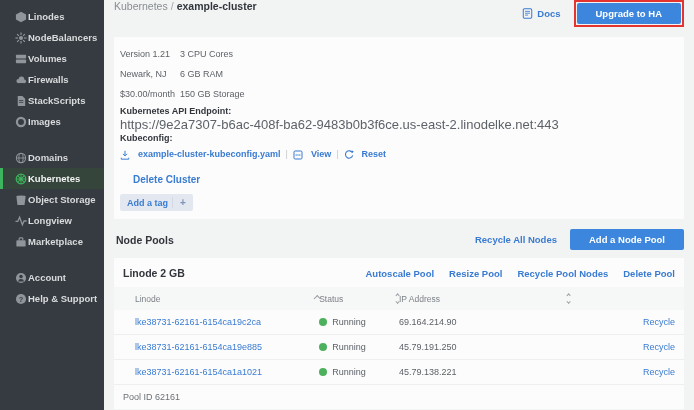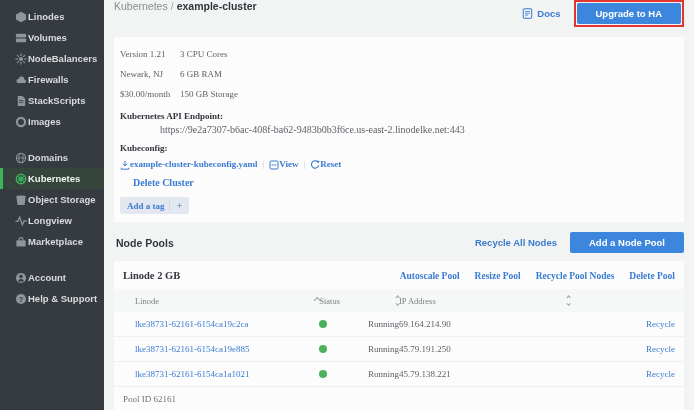--- a/index.html
+++ b/index.html
@@ -26,31 +26,31 @@
   .breadcrumb .current { color:#32363c; font-weight:700; }
   .topbar-right { display:flex; align-items:center; gap:13px; }
   .docs-link { display:flex; align-items:center; gap:4px; color:#3a7bd2; font-size:9.5px; font-weight:600; cursor:pointer; }
   .docs-link svg { width:11px; height:11px; }
   .annotation-box { border:2px solid #e3342f; padding:1px; }
   .btn-primary { background:#3c86de; color:#fff; border:none; border-radius:2px;
                  font-size:9.5px; font-weight:700; padding:5px 19px; cursor:pointer;
                  font-family:inherit; white-space:nowrap; }
 
   
-  .panel { background:#fcfcfc;font-family:Liberation Serif, serif; }
+  .panel { background:#fcfcfc; }
   .summary-panel { padding:7px 8px 8px 6px; margin-bottom:10px; }
   .specs-row { display:flex; font-size:9px; line-height:20px; color:#5d6268; }
   .specs-left { width:60px; flex:none; }
-  .block-label { font-size:9px; font-weight:700; color:#32363c; margin-top:5px; line-height:14px; }
-  .api-url { font-size:10px; color:#5d6268; line-height:13px;margin-left:40px; }
+  .block-label { font-size:9px; font-weight:700; color:#32363c; line-height:14px; }
+  .api-url { font-size:13px; color:#5d6268; line-height:13px; }
   .kubeconfig-row { display:flex; align-items:center; gap:5px; margin-top:2px; line-height:15px; }
-  .kc-link { display:flex; align-items:center; gap:0; color:#3a7bd2; font-size:9px; font-weight:600; cursor:pointer; }
+  .kc-link { display:flex; align-items:center; gap:8px; color:#3a7bd2; font-size:9px; font-weight:600; cursor:pointer; }
   .kc-link svg { width:10px; height:10px; }
   .kc-sep { color:#c5c9cc; font-size:9px; }
-  .delete-cluster { margin-top:5px; margin-left:13px; color:#3a7bd2; font-size:10px; font-weight:700; cursor:pointer; }
+  .delete-cluster { margin-top:12px; margin-left:13px; color:#3a7bd2; font-size:10px; font-weight:700; cursor:pointer; }
   .tag-chip { display:inline-flex; align-items:center; margin-top:9px; background:#e3e8f0;
               border-radius:2px; padding:3px 0 3px 7px; cursor:pointer; }
   .tag-chip .tag-label { color:#3a7bd2; font-size:9px; font-weight:700; }
   .tag-chip .tag-plus { color:#7d93b5; font-size:10px; font-weight:700; padding:0 7px; margin-left:4px; border-left:1px solid #d2d9e4; }
 
   
   .nodepools-bar { display:flex; align-items:center; justify-content:space-between; margin:2px 0 8px 0; }
   .section-title { font-size:10.5px; font-weight:700; color:#32363c; padding-left:2px; }
   .np-right { display:flex; align-items:center; gap:13px; }
   .blue-link { color:#3a7bd2; font-size:9.5px; font-weight:700; cursor:pointer; white-space:nowrap; }
@@ -61,21 +61,21 @@
   .pool-actions { display:flex; gap:15px; }
 
   .ntable { width:100%; }
   .trow { display:grid; grid-template-columns:36% 14% 30% 20%; align-items:center; }
   .thead { background:#f6f7f7; height:23px; font-size:8.5px; color:#7c8287; }
   .th { display:flex; align-items:center; gap:4px; cursor:pointer;justify-content:space-between; }
   .c1 { padding-left:21px; }
   .c4 { text-align:right; padding-right:9px; }
   .tbody-row { height:25px; border-bottom:1px solid #eef0f0; font-size:9px; }
   .node-link { color:#3a7bd2; cursor:pointer; }
-  .status-cell { display:flex; align-items:center; gap:5px;justify-content:space-between; }
+  .status-cell { display:flex; align-items:center; gap:5px; }
   .dot { width:8px; height:8px; border-radius:50%; background:#4cb05c; flex:none; }
   .recycle-link { color:#3a7bd2; cursor:pointer; font-size:9px; }
   .pool-footer { font-size:9px; color:#6b7075; padding:7px 0 7px 9px; }
 
   
   .chev { display:inline-block; width:4.5px; height:4.5px;
           border-left:1.3px solid #9aa0a5; border-top:1.3px solid #9aa0a5; }
   .chev.up { transform:rotate(45deg); }
   .chev.down { transform:rotate(225deg); }
   .chev.sm { width:3.2px; height:3.2px; }
@@ -92,43 +92,43 @@
         <span class="ic">
             <svg viewBox="0 0 13 13">
               <polygon fill="currentColor" points="6.5,0.8 12,3.7 12,9.3 6.5,12.2 1,9.3 1,3.7"></polygon>
             </svg>
           </span>
         <span>Linodes</span>
       </div>
       <div class="side-item">
         <span class="ic">
             <svg viewBox="0 0 13 13">
-              <rect fill="currentColor" x="1" y="2" width="11" height="4" rx="0.8"></rect>
-              <rect fill="currentColor" x="1" y="7" width="11" height="4" rx="0.8"></rect>
-            </svg>
-          </span>
-        <span>Volumes</span>
-      </div>
-      <div class="side-item">
-        <span class="ic">
-            <svg viewBox="0 0 13 13">
               <g stroke="currentColor" stroke-width="1.3">
                 <line x1="6.5" y1="0.5" x2="6.5" y2="3.2"></line>
                 <line x1="6.5" y1="9.8" x2="6.5" y2="12.5"></line>
                 <line x1="0.5" y1="6.5" x2="3.2" y2="6.5"></line>
                 <line x1="9.8" y1="6.5" x2="12.5" y2="6.5"></line>
                 <line x1="2.3" y1="2.3" x2="4.2" y2="4.2"></line>
                 <line x1="8.8" y1="8.8" x2="10.7" y2="10.7"></line>
                 <line x1="10.7" y1="2.3" x2="8.8" y2="4.2"></line>
                 <line x1="4.2" y1="8.8" x2="2.3" y2="10.7"></line>
               </g>
               <circle fill="currentColor" cx="6.5" cy="6.5" r="2.3"></circle>
             </svg>
           </span>
         <span>NodeBalancers</span>
+      </div>
+      <div class="side-item">
+        <span class="ic">
+            <svg viewBox="0 0 13 13">
+              <rect fill="currentColor" x="1" y="2" width="11" height="4" rx="0.8"></rect>
+              <rect fill="currentColor" x="1" y="7" width="11" height="4" rx="0.8"></rect>
+            </svg>
+          </span>
+        <span>Volumes</span>
       </div>
       <div class="side-item">
         <span class="ic">
             <svg viewBox="0 0 13 13">
               <g fill="currentColor">
                 <circle cx="3.8" cy="7.6" r="2.3"></circle>
                 <circle cx="7" cy="5.8" r="3"></circle>
                 <circle cx="10" cy="7.9" r="2"></circle>
                 <rect x="3" y="7.4" width="7.6" height="2.4"></rect>
               </g>

